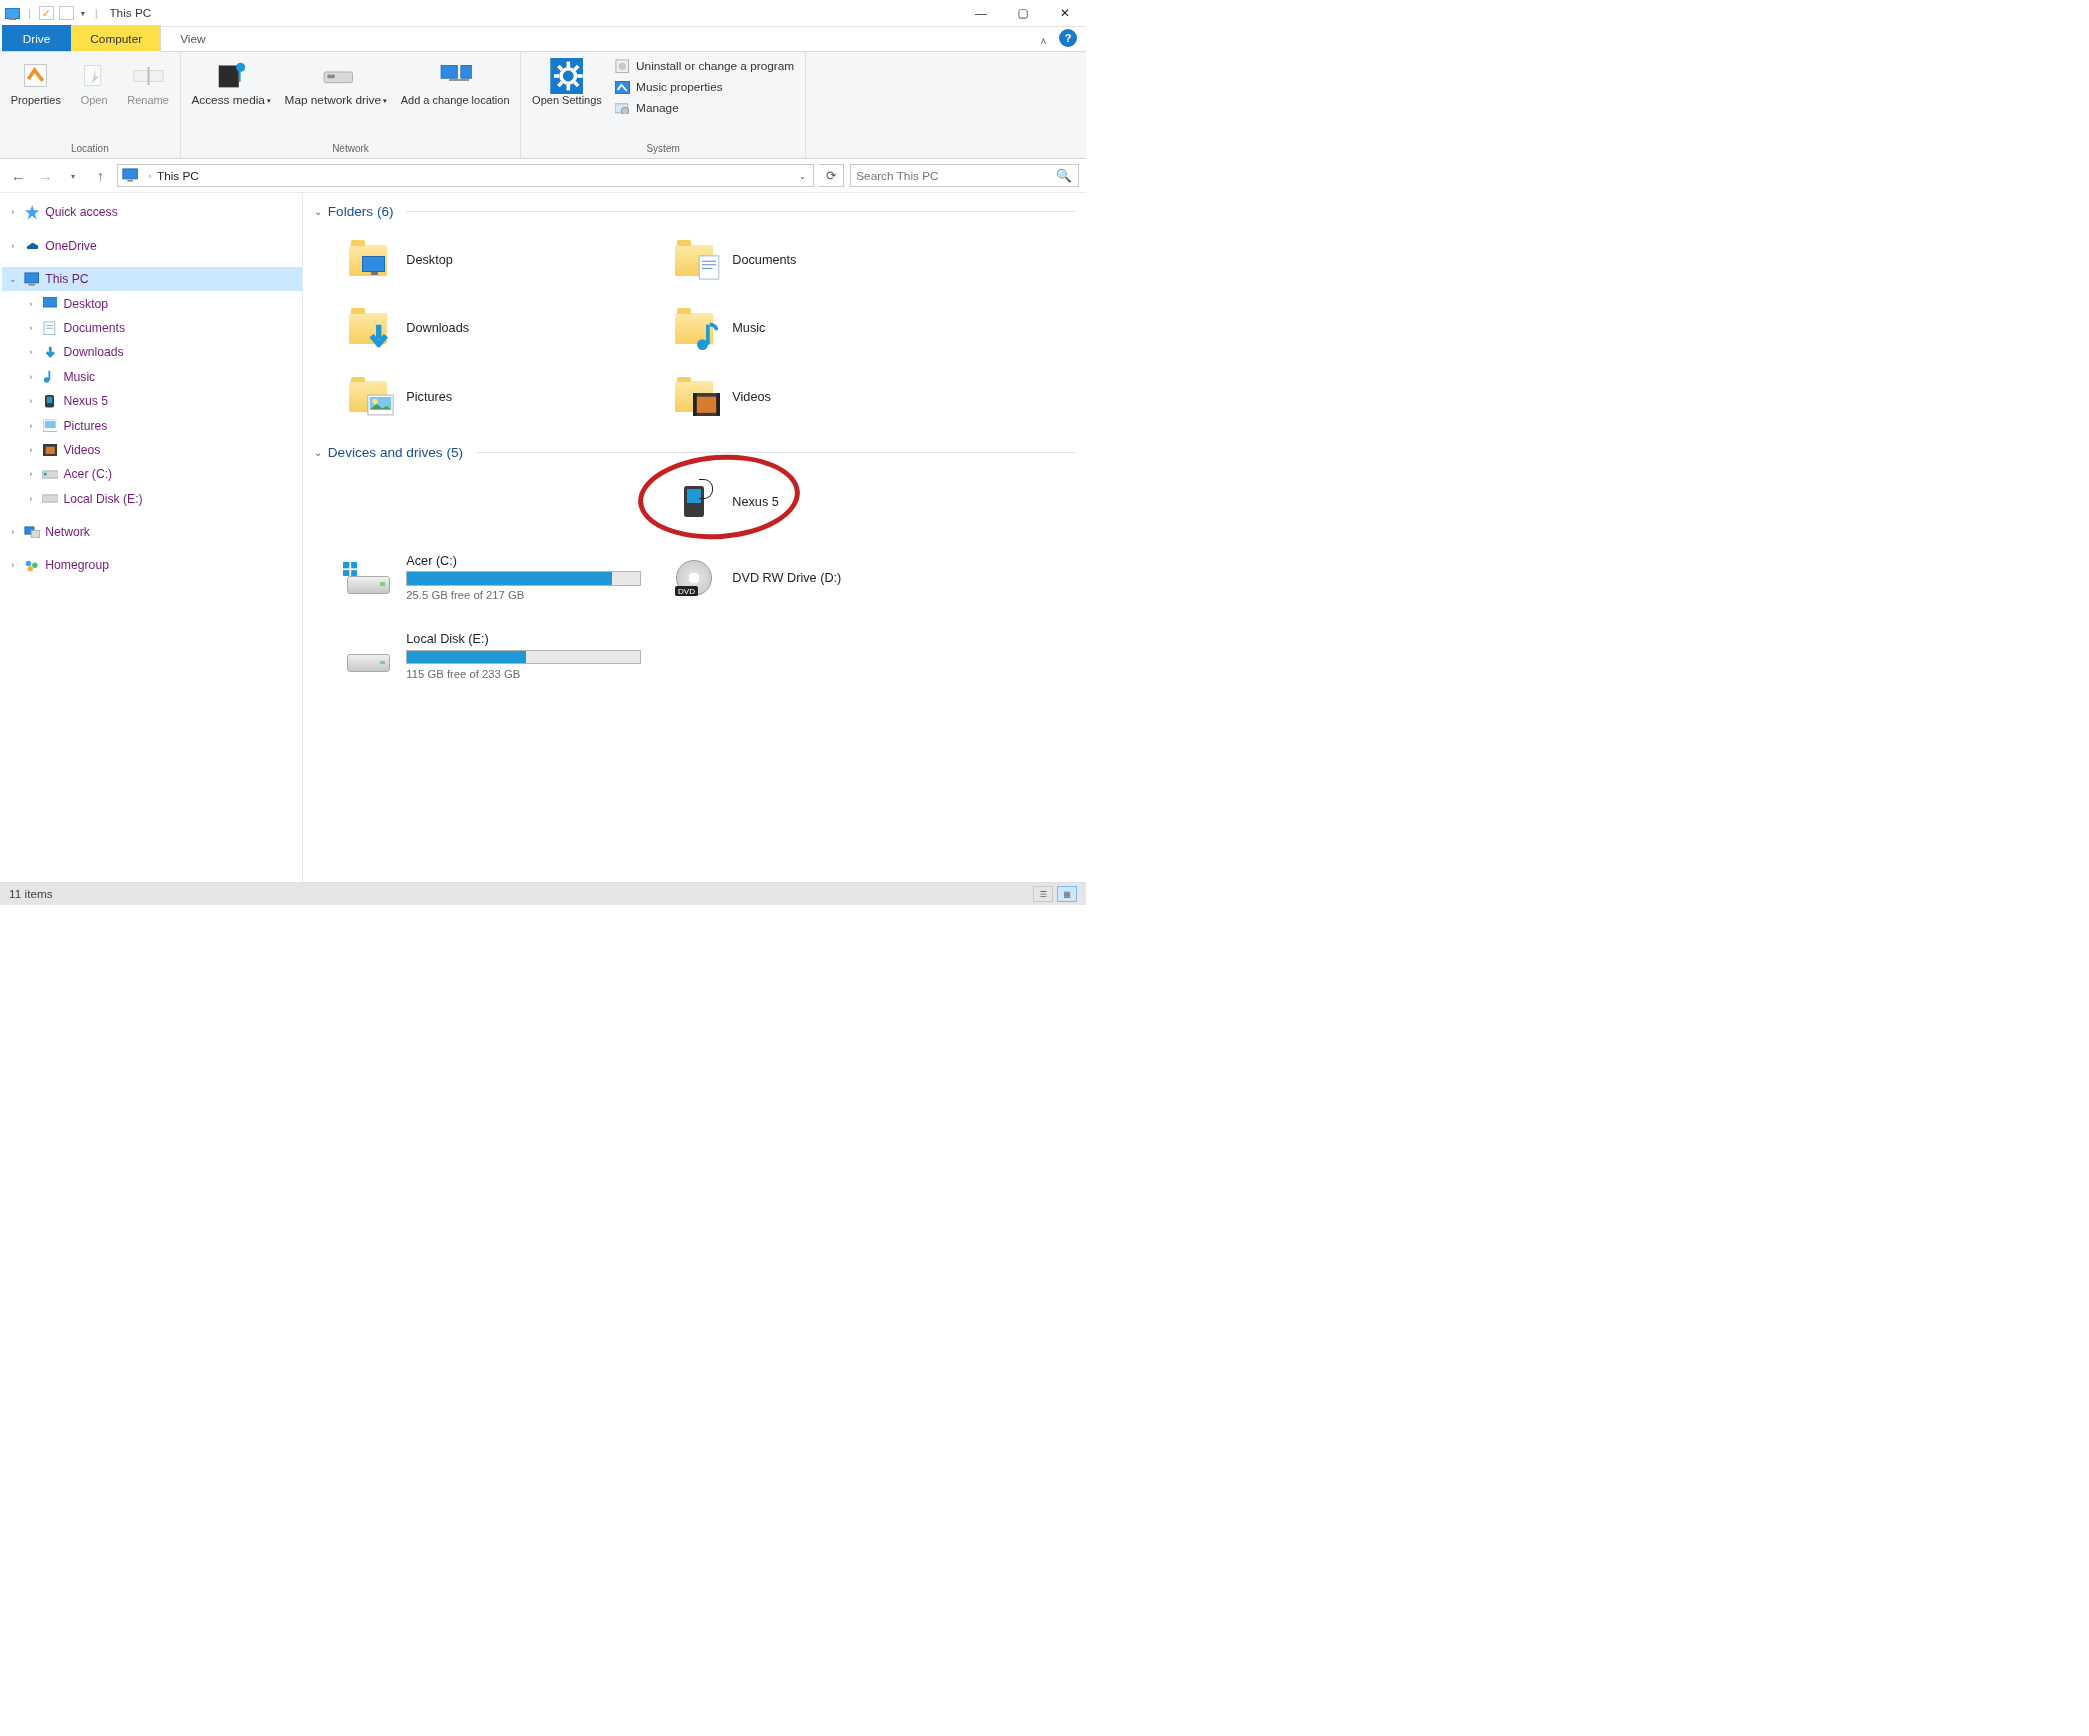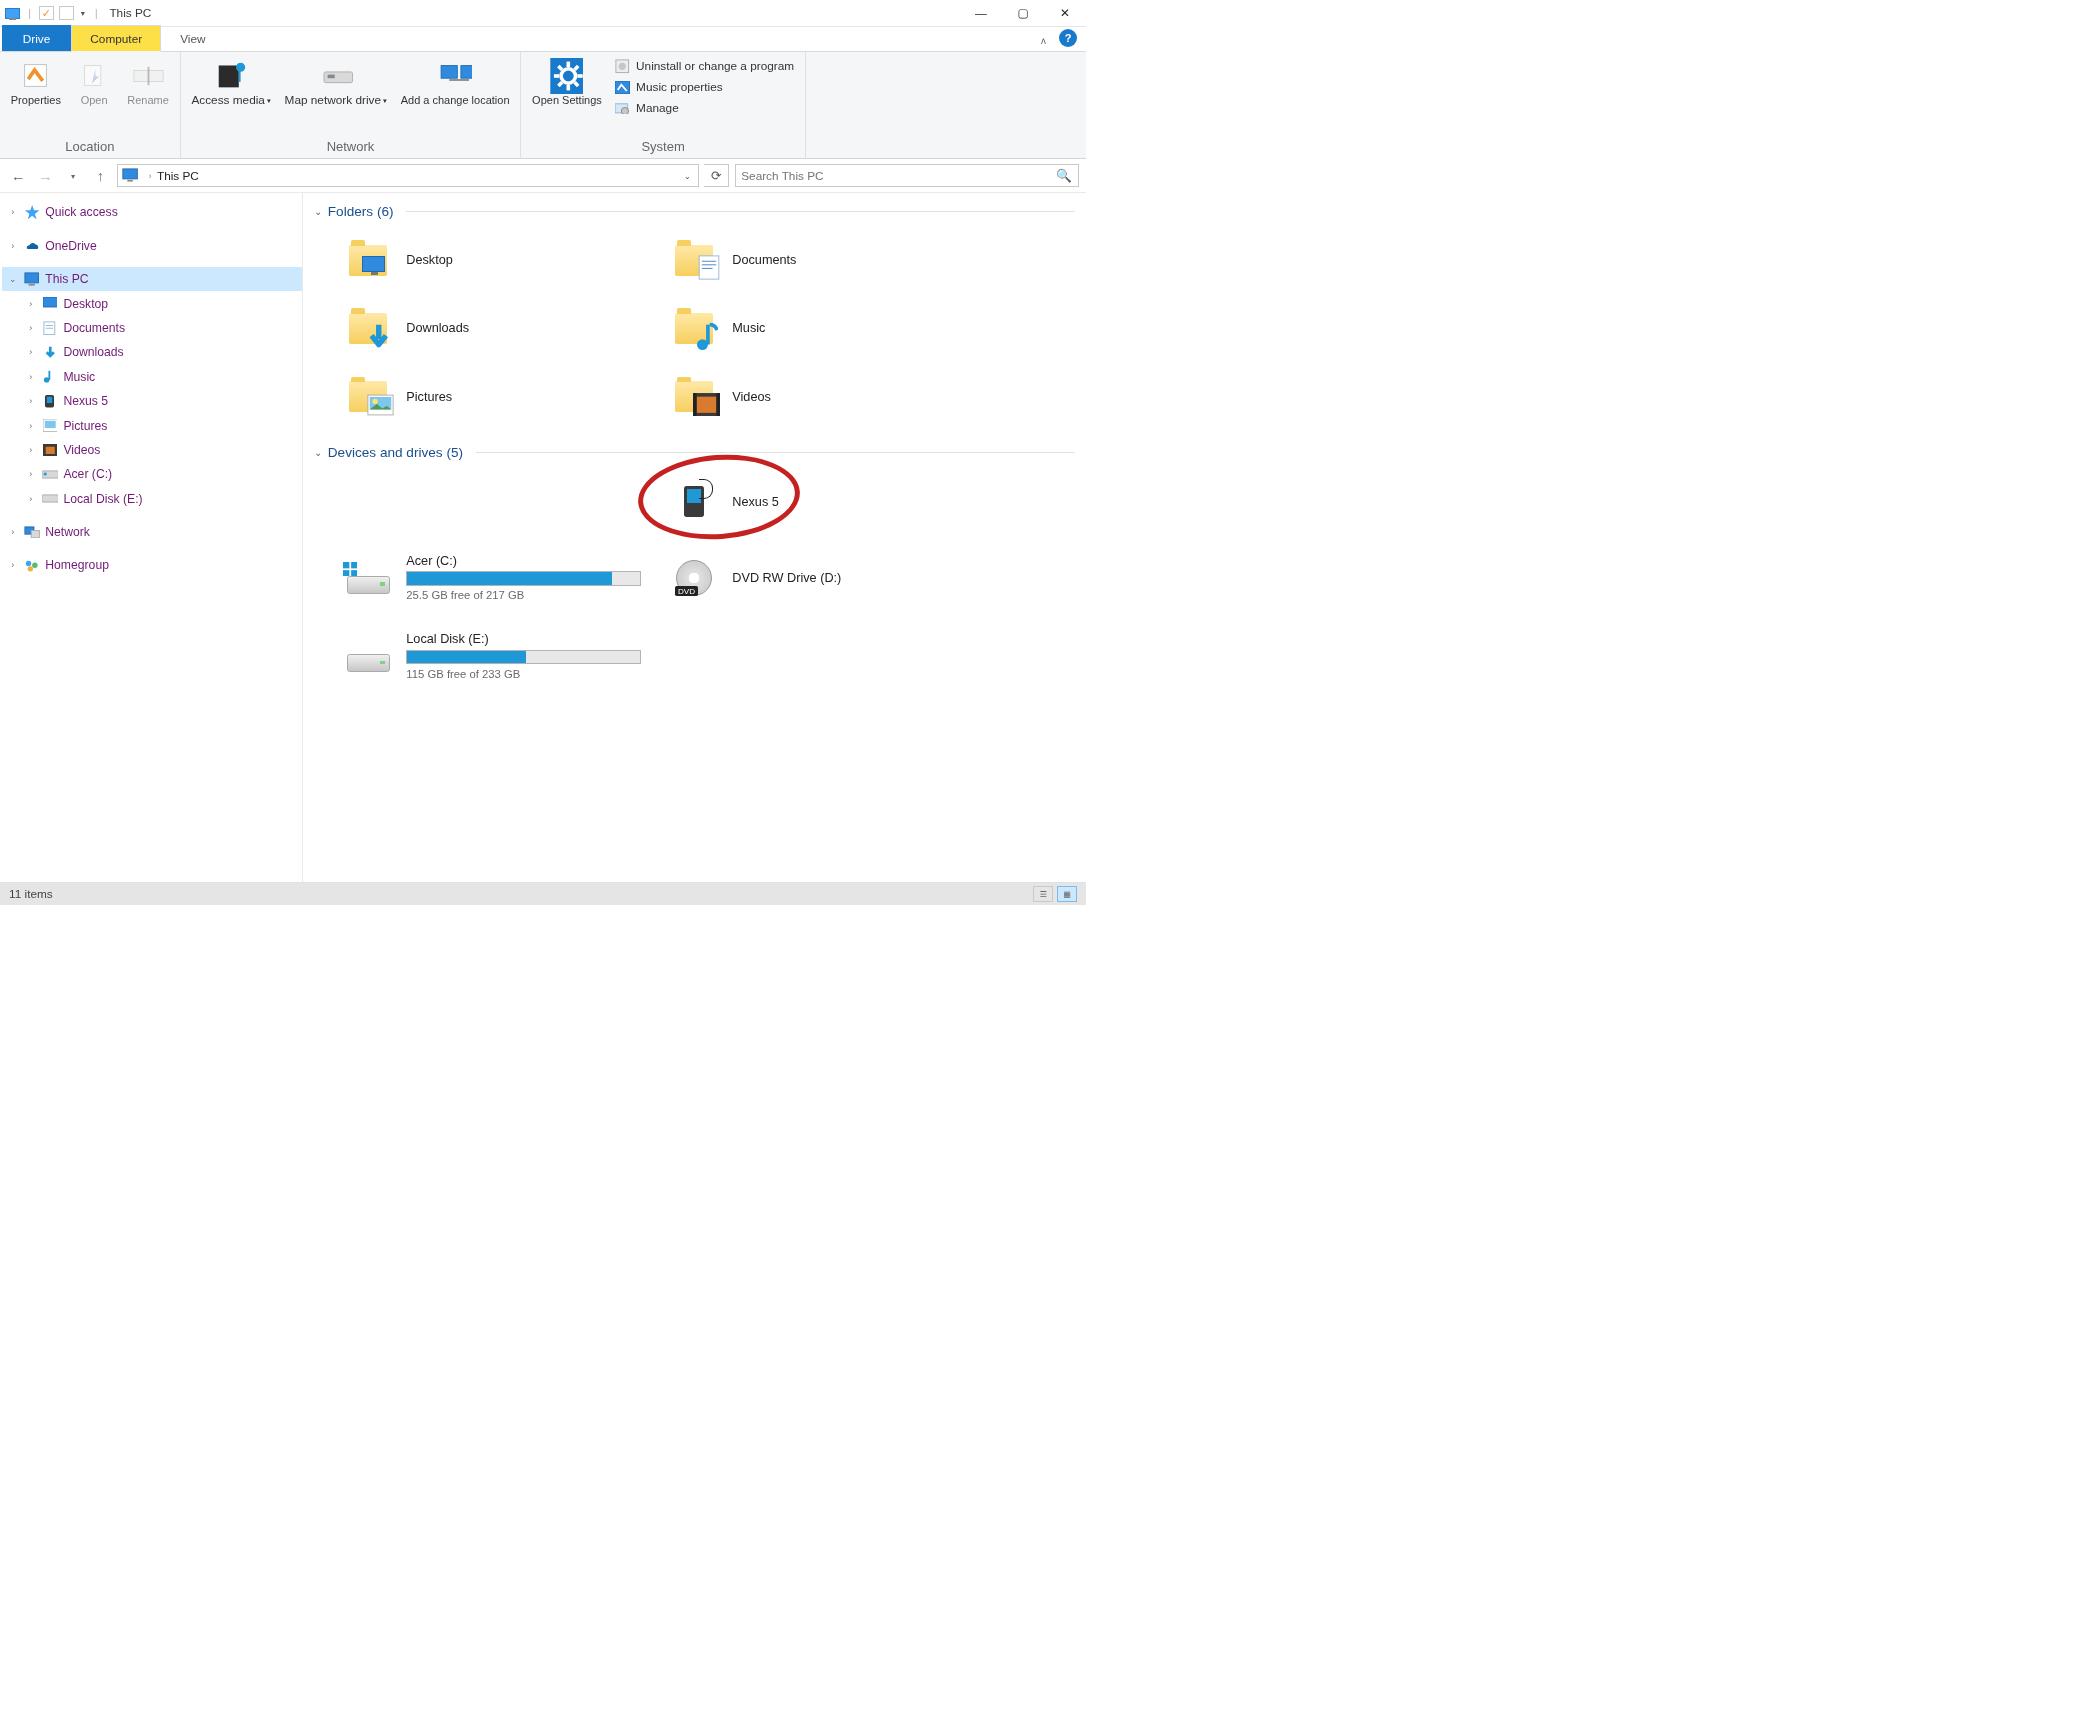--- a/index.html
+++ b/index.html
@@ -23,42 +23,42 @@
 .rtab { padding: 5.4px 18px 5.4px; color: #555; cursor: default; border: 0.9px solid transparent; border-bottom: none; }
 .rtab.file { background: #1979ca; color: #fff; padding: 5.4px 20px; }
 .rtab.active { background: #fde047; border: 0.9px solid #d9d9d9; border-bottom: 0.9px solid #f5f6f7; margin-bottom: -0.9px; color: #333; }
 .ribbon-collapse { margin-left: auto; padding: 3.6px 9px; color: #555; font-size: 10px; }
 .ribbon-help { width: 18px; height: 18px; border-radius: 50%; background: #1979ca; color: #fff; display: flex; align-items: center; justify-content: center; margin: 0 9px 3.6px 3.6px; font-weight: bold; font-size: 11px; }
 
 
 .ribbon { background: #f5f6f7; border-bottom: 0.9px solid #d4d4d4; display: flex; height: 107px; }
 .rgroup { display: flex; flex-direction: column; align-items: center; border-right: 0.9px solid #e1e1e1; padding: 3.6px 5.4px 1.8px; }
 .rgroup-items { display: flex; gap: 1.8px; flex: 1; }
-.rgroup-label { font-size: 13px; color: #666; padding: 1.8px 0; }
+.rgroup-label { font-size: 10px; color: #666; padding: 1.8px 0; }
 .rbtn { display: flex; flex-direction: column; align-items: center; gap: 1.8px; padding: 3.6px 5.4px; cursor: default; min-width: 52px; }
 .rbtn.dim { opacity: .55; }
 .rbtn-icon { width: 33px; height: 33px; display: flex; align-items: center; justify-content: center; }
 .rbtn-label { font-size: 11px; color: #333; text-align: center; line-height: 1.15; }
 .rlist { display: flex; flex-direction: column; gap: 2.7px; padding: 1.8px 3.6px; }
 .rlist-item { display: flex; align-items: center; gap: 5.4px; font-size: 11.3px; color: #333; cursor: default; padding: 1.8px 1.8px; white-space: nowrap; }
 .rlist-icon { width: 16.3px; height: 14.5px; display: flex; align-items: center; justify-content: center; }
 .drop-ind { font-size: 6.3px; vertical-align: middle; margin-left: 0.9px; }
 
 
 .navrow { height: 33px; display: flex; align-items: center; gap: 5.4px; padding: 3.6px 7.2px; background: #fff; }
 .nav-arrow { width: 22px; height: 22px; display: flex; align-items: center; justify-content: center; color: #6a6a6a; font-size: 14.5px; cursor: default; }
 .nav-arrow.dim { opacity: .45; }
 .addressbar { flex: 1; height: 23.5px; border: 0.9px solid #c9c9c9; display: flex; align-items: center; background: #fff; }
 .addr-icon { width: 20px; height: 14.5px; margin: 0 3.6px; }
 .addr-chevron { color: #888; padding: 0 3.6px; font-size: 9px; }
 .addr-text { color: #222; padding: 0 1.8px; }
 .addr-tail { margin-left: auto; display: flex; align-items: center; }
 .addr-drop { padding: 0 7.2px; color: #555; font-size: 8.1px; cursor: default; }
 .refresh { width: 25px; height: 23.5px; border: 0.9px solid #c9c9c9; border-left: none; display: flex; align-items: center; justify-content: center; color: #555; font-size: 12.7px; cursor: default; }
-.searchbox { width: 344px; height: 23.5px; border: 0.9px solid #c9c9c9; display: flex; align-items: center; padding: 0 5.4px; color: #888; }
+.searchbox { width: 229px; height: 23.5px; border: 0.9px solid #c9c9c9; display: flex; align-items: center; padding: 0 5.4px; color: #888; }
 .searchbox input { border: none; outline: none; flex: 1; font-size: 11.8px; color: #333; }
 .search-icon { color: #555; font-size: 12.7px; }
 
 
 .body { flex: 1; display: flex; overflow: hidden; border-top: 0.9px solid #eaeaea; }
 .navpane { width: 303px; border-right: 0.9px solid #eaeaea; padding: 7.2px 0 7.2px 1.8px; overflow-y: auto; background: #fff; }
 .tree-item { display: flex; align-items: center; gap: 5.4px; height: 24.4px; padding-left: 5.4px; cursor: default; }
 .tree-item.selected { background: #cce8ff; }
 .tree-exp { width: 11px; text-align: center; color: #6a6a6a; font-size: 9px; }
 .tree-icon { width: 16.3px; height: 16.3px; display: flex; align-items: center; justify-content: center; }

